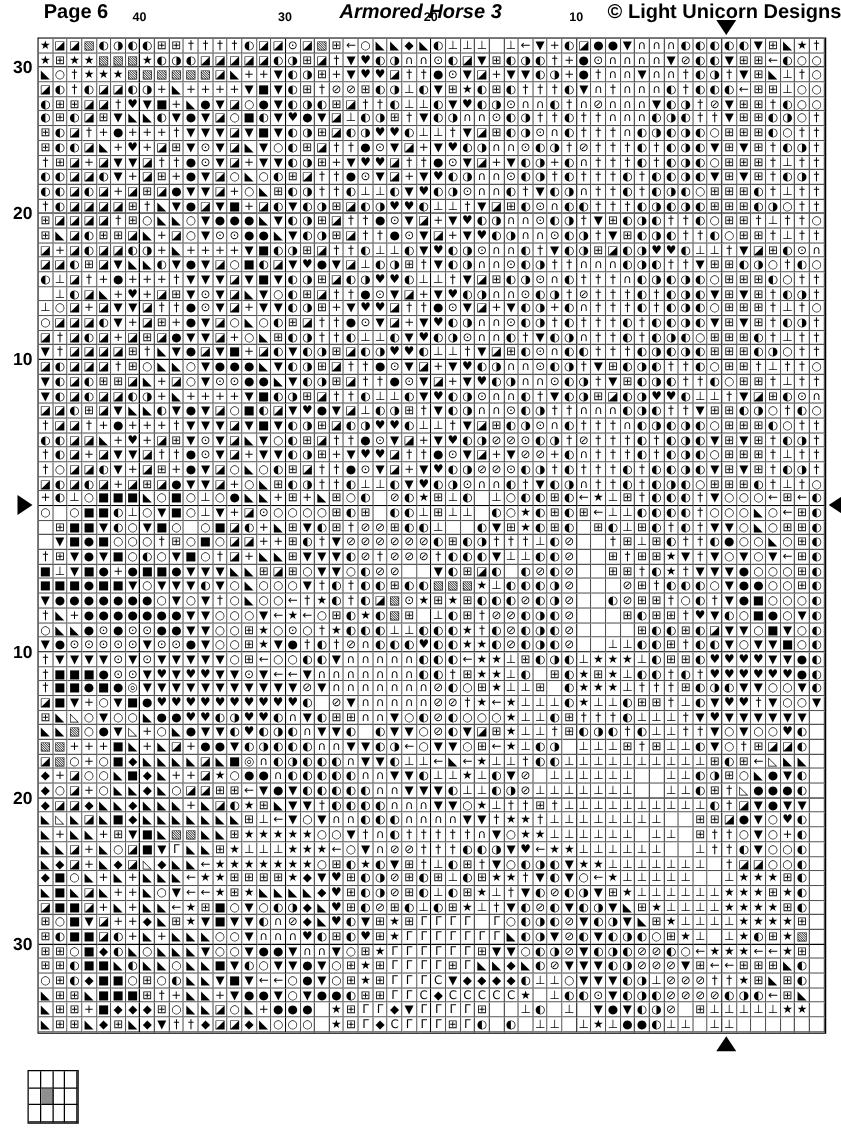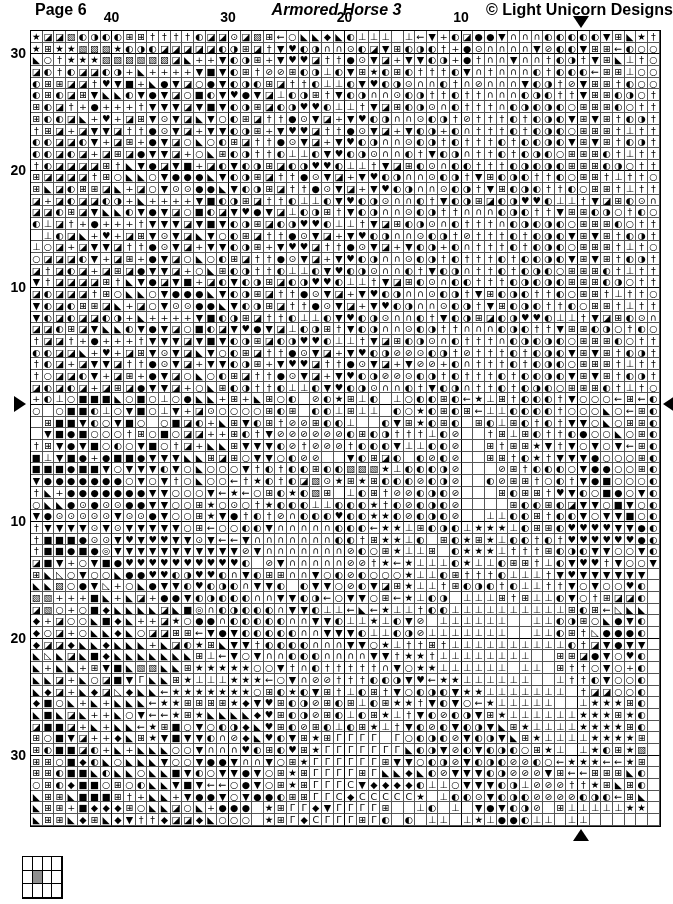--- a/index.html
+++ b/index.html
@@ -2,21 +2,21 @@
 <html><head>
 <meta charset="utf-8">
 <style>
   html,body{margin:0;padding:0;background:#fff;}
   #page{position:relative;width:673px;height:904px;background:#ffffff;overflow:hidden;
         font-family:"Liberation Sans",sans-serif;color:#000;}
   .hdr{position:absolute;top:1px;font-weight:bold;font-size:16px;white-space:nowrap;}
   #page-label{left:35px;}
   #title{left:0;right:0;text-align:center;font-style:italic;}
   #copyright{right:0;}
-  .collabel{position:absolute;top:9px;font-weight:bold;font-size:14px;transform:translateX(-50%);}
+  .collabel{position:absolute;top:9px;font-weight:bold;font-size:10px;transform:translateX(-50%);}
   .rowlabel{position:absolute;left:0;width:26px;text-align:right;font-weight:bold;font-size:14px;transform:translateY(-50%);}
   #grid{position:absolute;left:30px;top:30px;display:grid;background:#fff;
         border:1.5px solid #000;}
   .cell{box-sizing:border-box;border-right:1px solid #555;border-bottom:1px solid #555;
         font-family:"DejaVu Sans",sans-serif;font-size:9.5px;line-height:11.7px;
         text-align:center;overflow:hidden;color:#000;background:#fff;}
   .cell.bx{border-right-color:#000;}
   .cell.by{border-bottom-color:#000;}
   .marker{position:absolute;width:0;height:0;}
   .m-down{border-left:8px solid transparent;border-right:8px solid transparent;border-top:12px solid #000;}

